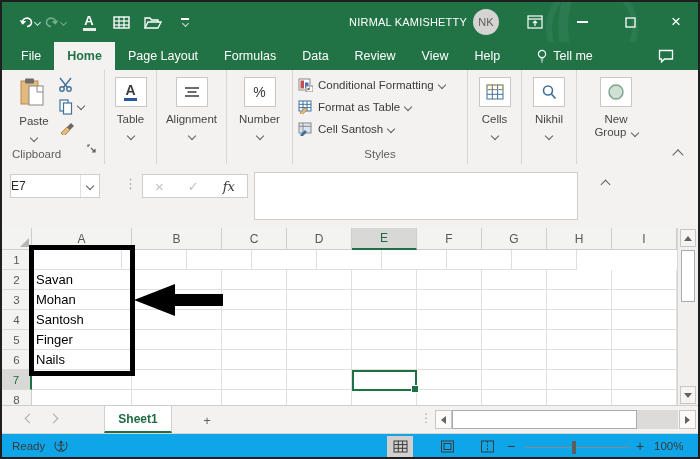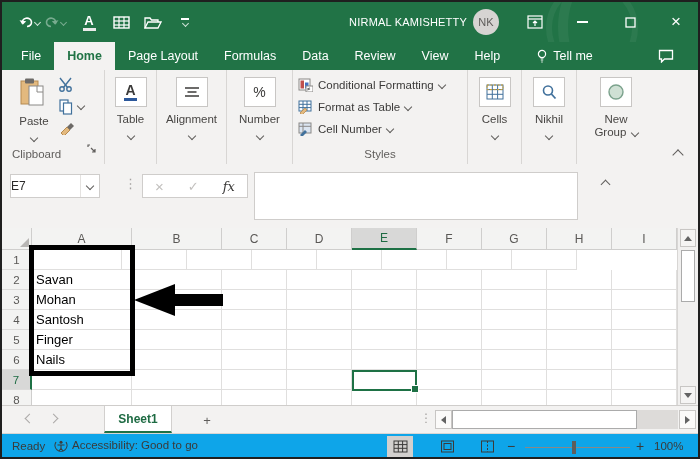--- a/index.html
+++ b/index.html
@@ -279,21 +279,21 @@
         <span>Format as Table</span>
         <span class="chev"></span>
       </div>
       <div class="styrow">
         <svg width="15" height="14" viewBox="0 0 15 14">
             <rect x="1" y="1" width="12" height="10" fill="#dbe5f1" stroke="#8a8886"></rect>
             <line x1="1" y1="4.3" x2="13" y2="4.3" stroke="#8a8886"></line>
             <line x1="5" y1="1" x2="5" y2="11" stroke="#8a8886"></line>
             <path d="M2 13 L7 8 L9 10 L4 15 Z" fill="#41719c"></path>
           </svg>
-        <span>Cell Number</span>
+        <span>Cell Santosh</span>
         <span class="chev"></span>
       </div>
       <div class="grouplabel">Styles</div>
     </div>
 
     <div class="rgroup" style="left:466px;width:54px;">
       <div class="gbox">
         <svg width="18" height="16" viewBox="0 0 18 16">
             <rect x="1" y="1" width="16" height="14" fill="#fff" stroke="#41719c"></rect>
             <line x1="1" y1="5.6" x2="17" y2="5.6" stroke="#41719c"></line>
@@ -505,21 +505,20 @@
   </div>
 
   <div class="statusbar">
     <span class="st-ready">Ready</span>
     <span class="st-acc">
       <svg width="14" height="14" viewBox="0 0 14 14">
           <path d="M2 4 A6 6 0 1 0 12 4" fill="none" stroke="#3b3a39" stroke-width="1.1"></path>
           <circle cx="7" cy="4.2" r="1.5" fill="#3b3a39"></circle>
           <path d="M3.5 7 h7 M7 7 v3.5 M5 13 l2 -2.5 l2 2.5" fill="none" stroke="#3b3a39" stroke-width="1.1"></path>
         </svg>
-      <span>Accessibility: Good to go</span>
     </span>
     <span class="viewbtn active" style="left:385px;">
       <svg width="15" height="13" viewBox="0 0 15 13">
           <rect x="1" y="1" width="13" height="11" fill="none" stroke="#3b3a39"></rect>
           <line x1="1" y1="4.6" x2="14" y2="4.6" stroke="#3b3a39"></line>
           <line x1="1" y1="8.3" x2="14" y2="8.3" stroke="#3b3a39"></line>
           <line x1="5.3" y1="1" x2="5.3" y2="12" stroke="#3b3a39"></line>
           <line x1="9.6" y1="1" x2="9.6" y2="12" stroke="#3b3a39"></line>
         </svg>
     </span>

